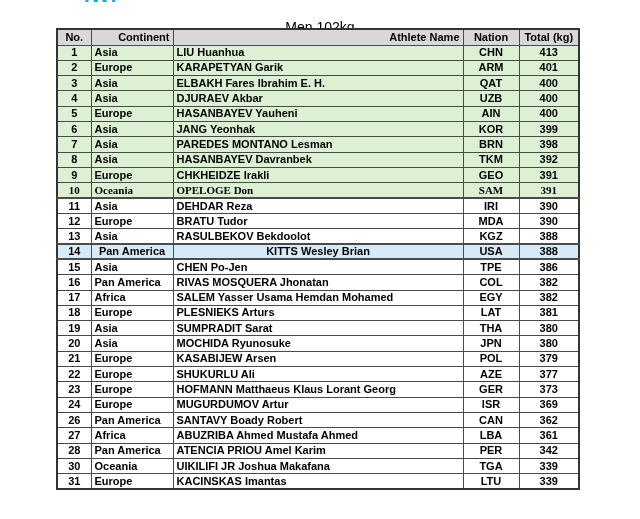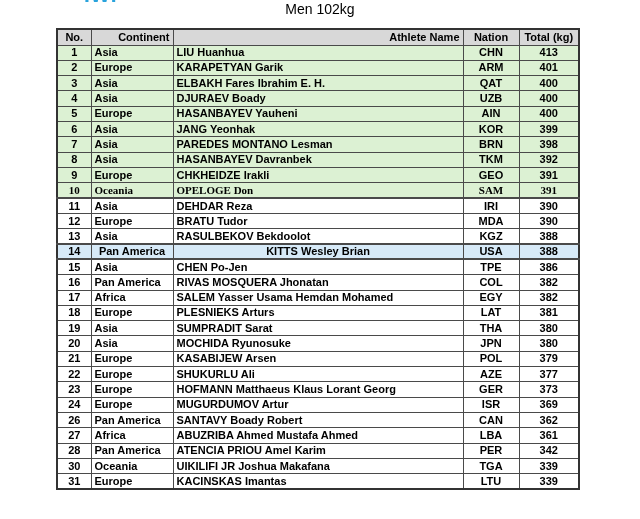--- a/index.html
+++ b/index.html
@@ -17,21 +17,21 @@
     overflow:hidden;
   }
   .logo-text{
     display:block;
     font-size:21px;line-height:21px;font-weight:bold;
     margin-top:-16px;
     color:var(--logo_blue,#29A3DC);
     letter-spacing:0.5px;
   }
   .title{
-    position:absolute;top:1px;left:0;right:0;
+    position:absolute;top:19px;left:0;right:0;
     text-align:center;
     font-size:14px;font-weight:400;
   }
   table.rankings{
     position:absolute;left:56px;top:28px;
     width:522px;
     border-collapse:collapse;
     table-layout:fixed;
     border:2px solid var(--outer_border,#333);
   }
@@ -109,21 +109,21 @@
         <tr class="hl-green">
     <td class="center c-no">3</td>
     <td class="c-continent">Asia</td>
     <td class="c-athlete">ELBAKH Fares Ibrahim E. H.</td>
     <td class="center c-nation">QAT</td>
     <td class="center c-total">400</td>
   </tr>
         <tr class="hl-green">
     <td class="center c-no">4</td>
     <td class="c-continent">Asia</td>
-    <td class="c-athlete">DJURAEV Boady</td>
+    <td class="c-athlete">DJURAEV Akbar</td>
     <td class="center c-nation">UZB</td>
     <td class="center c-total">400</td>
   </tr>
         <tr class="hl-green">
     <td class="center c-no">5</td>
     <td class="c-continent">Europe</td>
     <td class="c-athlete">HASANBAYEV Yauheni</td>
     <td class="center c-nation">AIN</td>
     <td class="center c-total">400</td>
   </tr>

